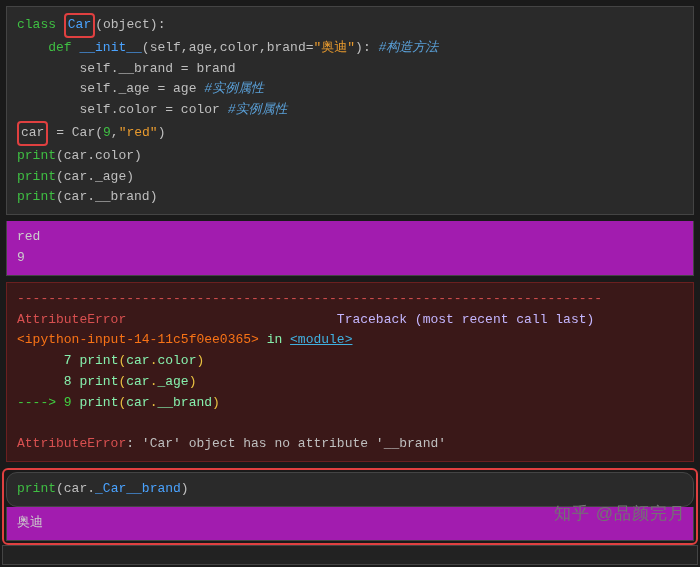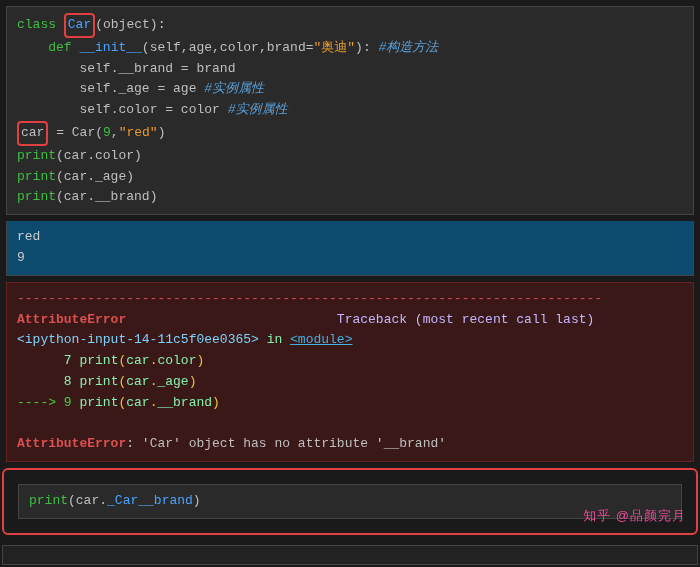--- a/index.html
+++ b/index.html
@@ -13,41 +13,41 @@
   overflow: hidden;
 }
 .cell {
   border: 1px solid #444;
   margin: 6px;
   padding: 6px 10px;
   background: #2a2a2a;
 }
 .code-cell { background: #2a2a2a; }
 .output-cell {
-  background: #0c4a6e;
+  background: #a21caf;
   color: #ccc;
   border-top: none;
 }
 .error-cell {
   background: #3a1818;
   color: #ddd;
   border: 1px solid #6b2020;
 }
 .kw { color: #3fbf43; }
 .cls { color: #4aa3ff; }
 .fn { color: #4aa3ff; }
 .str { color: #e89a2e; }
 .cmt { color: #5aa0d8; font-style: italic; }
 .builtin { color: #3fbf43; }
 .num { color: #3fbf43; }
 .plain { color: #bfbfbf; }
-.err-name { color: #d85050; font-weight: bold; }
+.err-name { color: #d85050; font-weight: normal; }
 .err-dashes { color: #d85050; }
 .err-tb { color: #c4b5fd; }
-.err-link { color: #7dd3fc; text-align: right; }
+.err-link { color: #f97316; text-align: right; }
 .err-kw { color: #40b0e0; text-decoration: underline; }
 .err-arrow { color: #40d040; }
 .err-line { color: #86efac; }
 .err-paren { color: #e8c040; }
 .err-msg { color: #bfbfbf; }
 .hl-box {
   border: 2px solid #e04040;
   border-radius: 4px;
   padding: 0 2px;
   display: inline-block;
@@ -55,23 +55,23 @@
 .hl-box-big {
   border: 2px solid #e04040;
   border-radius: 6px;
   padding: 2px;
   display: block;
 }
 .watermark {
   position: fixed;
   right: 14px;
   bottom: 40px;
-  color: #ec4899;
+  color: #737373;
   font-family: sans-serif;
-  font-size: 13px;
+  font-size: 17px;
   letter-spacing: 1px;
 }
 .bottom-bar {
   position: fixed;
   left: 2px;
   right: 2px;
   bottom: 2px;
   height: 20px;
   background: #222;
   border: 1px solid #444;
@@ -103,19 +103,22 @@
 <span class="err-name">AttributeError</span><span class="err-tb">                           </span><span class="err-tb">Traceback (most recent call last)</span>
 <span class="err-link">&lt;ipython-input-14-11c5f0ee0365&gt;</span><span class="err-line"> in </span><span class="err-kw">&lt;module&gt;</span>
 <span class="err-line">      7 </span><span class="err-line">print</span><span class="err-paren">(</span><span class="err-line">car</span><span class="err-paren">.</span><span class="err-line">color</span><span class="err-paren">)</span>
 <span class="err-line">      8 </span><span class="err-line">print</span><span class="err-paren">(</span><span class="err-line">car</span><span class="err-paren">.</span><span class="err-line">_age</span><span class="err-paren">)</span>
 <span class="err-arrow">----&gt; 9 </span><span class="err-line">print</span><span class="err-paren">(</span><span class="err-line">car</span><span class="err-paren">.</span><span class="err-line">__brand</span><span class="err-paren">)</span>
  
 <span class="err-name">AttributeError</span><span class="err-msg">: </span><span class="err-msg">'Car' object has no attribute '__brand'</span></pre>
 </div>
 
 <div class="hl-box-big" style="margin:4px 2px 0 2px;">
-  <div class="cell code-cell" style="margin:12px;">
+  <div class="cell code-cell" style="margin:0;border-radius:11px;">
 <pre><span class="builtin">print</span><span class="plain">(car.</span><span class="cls">_Car__brand</span><span class="plain">)</span></pre>
+  </div>
+  <div class="cell output-cell" style="margin:0;">
+<pre><span>奥迪</span></pre>
   </div>
 </div>
 
 <div class="watermark">知乎 @品颜完月</div>
 <div class="bottom-bar"></div>
 
 </body></html>

